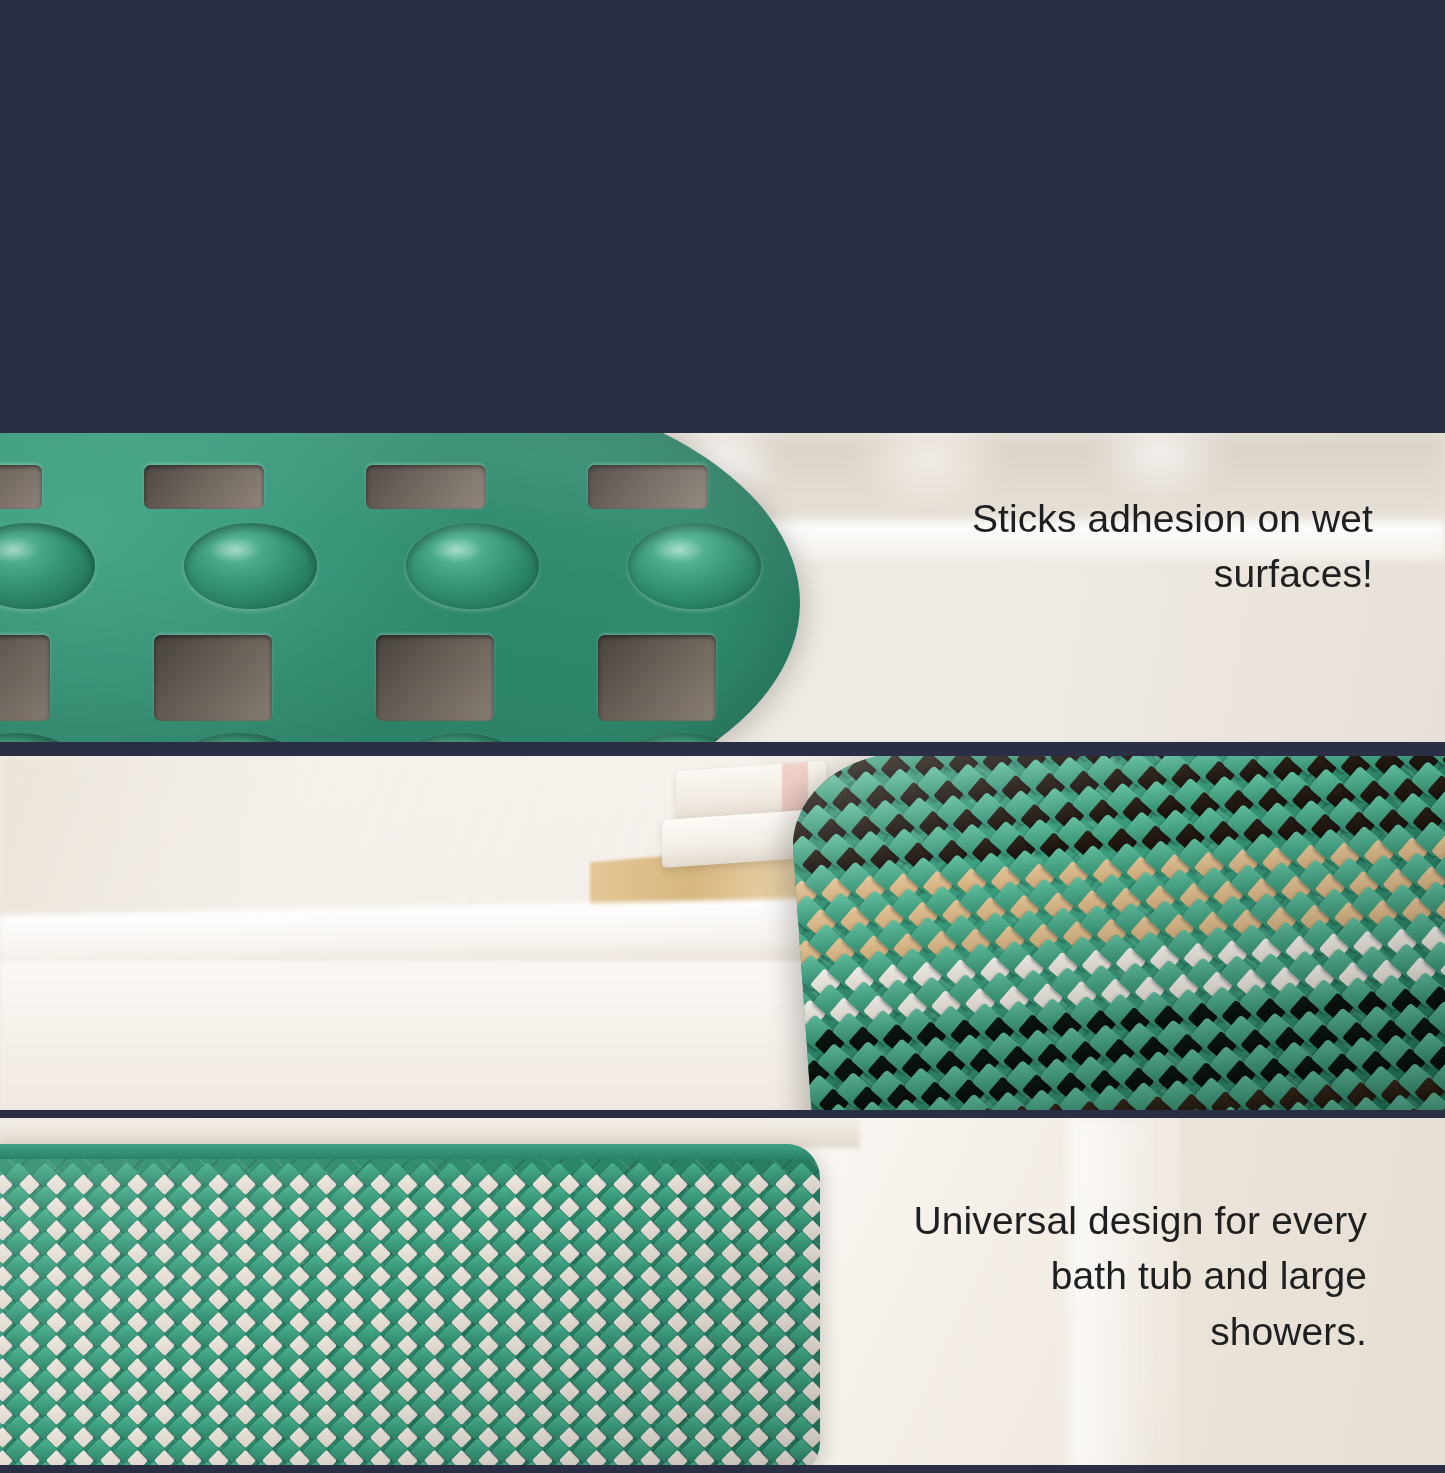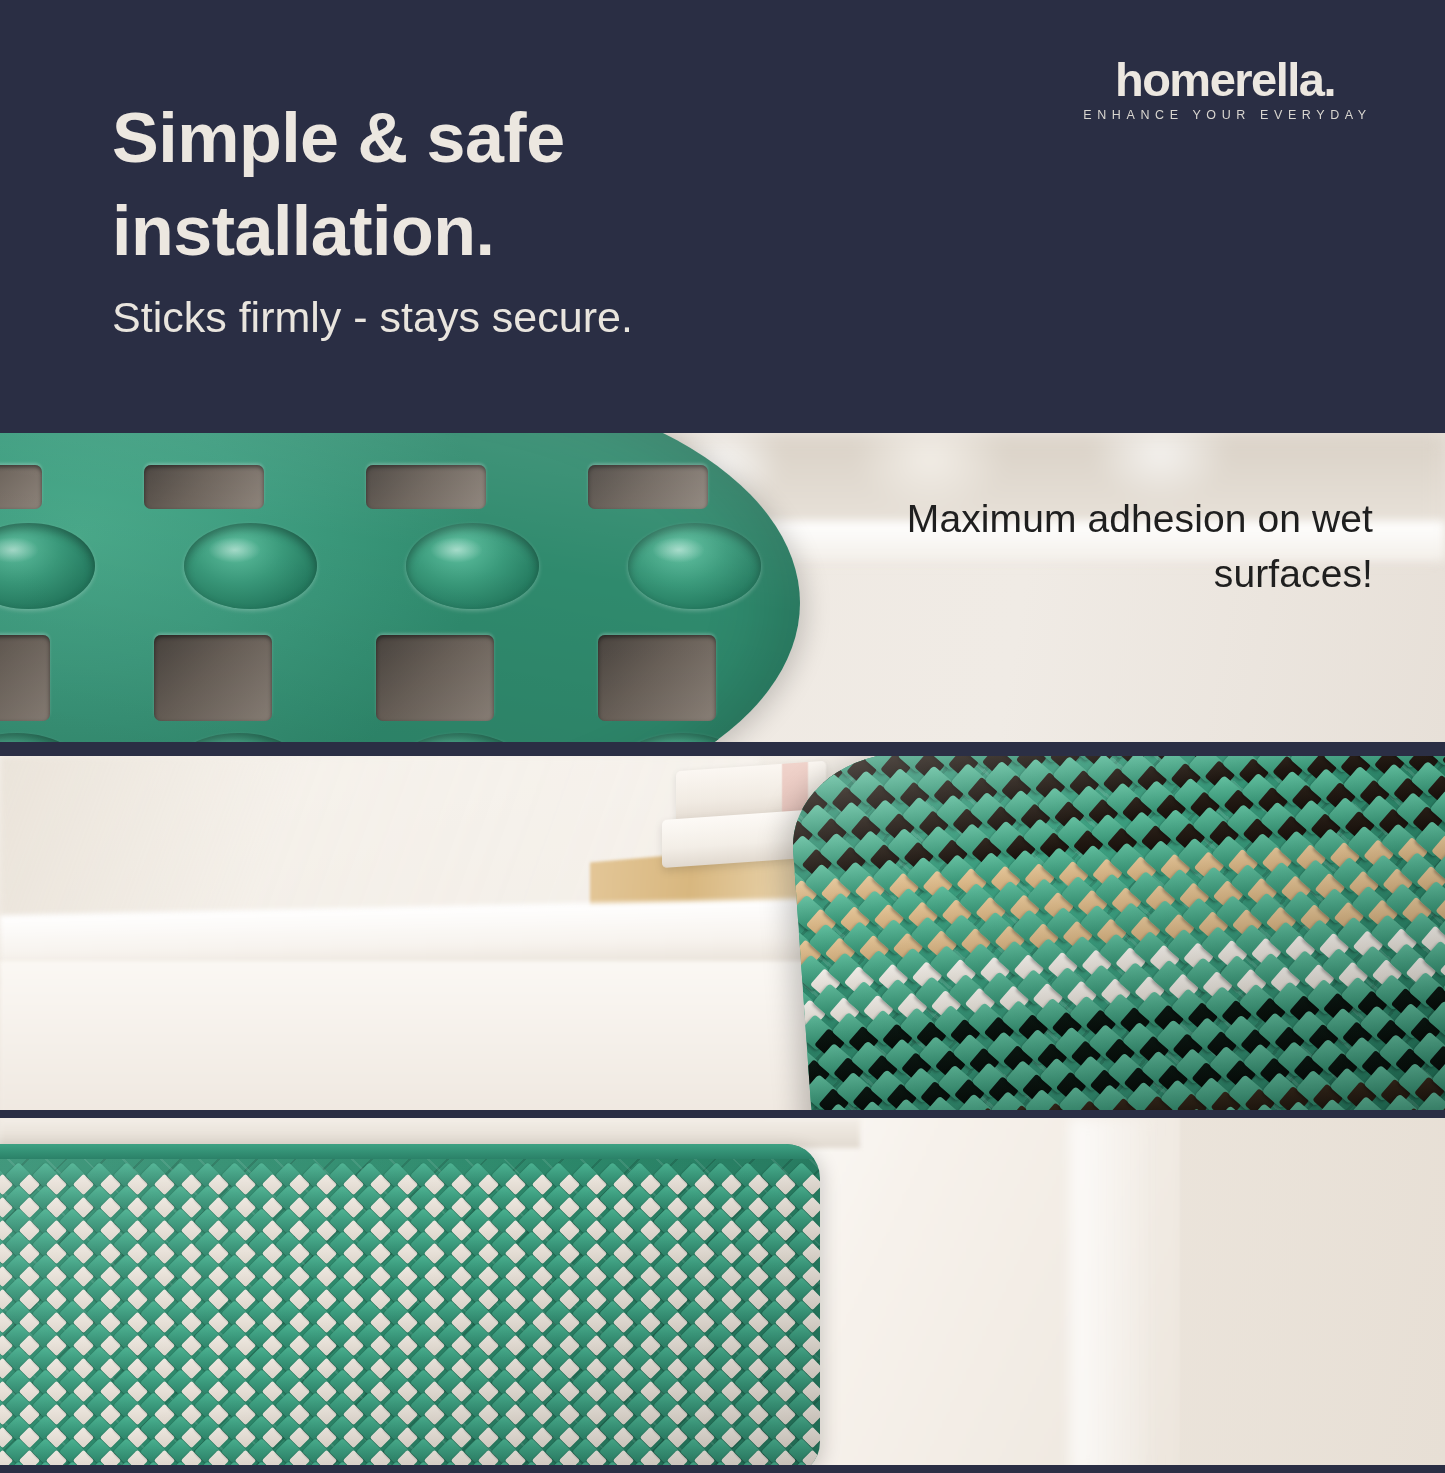--- a/index.html
+++ b/index.html
@@ -305,28 +305,20 @@
     border-radius:3px;
     background:linear-gradient(135deg,#4bb392,#2a8066);
     box-shadow:0 1px 2px rgba(0,0,0,.28);
   }
 </style>
 </head>
 <body>
 
 <div id="page">
 
-  <div class="header">
-    <div class="headline">Simple &amp; safe installation.</div>
-    <div class="subhead">Sticks firmly - stays secure.</div>
-    <div class="logo">
-      <div class="logo-word">homerella.</div>
-      <div class="logo-tag">ENHANCE YOUR EVERYDAY</div>
-    </div>
-  </div>
 
   <div class="panel" id="panel1">
     <div class="p1-bg"></div>
     <div class="p1-blurtop"></div>
     <div class="p1-tray"></div>
     <div class="p1-mat" id="p1mat">
         <div class="sq" style="left: 152px; top: 92px; width: 120px; height: 44px;"></div>
         <div class="sq" style="left: 374px; top: 92px; width: 120px; height: 44px;"></div>
         <div class="sq" style="left: 596px; top: 92px; width: 120px; height: 44px;"></div>
         <div class="sq" style="left: 818px; top: 92px; width: 120px; height: 44px;"></div>
@@ -352,21 +344,21 @@
         <div class="cup" style="left: 394px; top: 360px; width: 148.8px; height: 96px;">
           <i></i>
         </div>
         <div class="cup" style="left: 616px; top: 360px; width: 148.8px; height: 96px;">
           <i></i>
         </div>
         <div class="cup" style="left: 838px; top: 360px; width: 148.8px; height: 96px;">
           <i></i>
         </div>
       </div>
-    <div class="caption" id="cap1">Maximum adhesion on wet surfaces!</div>
+    <div class="caption" id="cap1">Sticks adhesion on wet surfaces!</div>
   </div>
   <div class="divider" id="div1"></div>
 
   <div class="panel" id="panel2">
     <div class="p2-bg"></div>
     <div class="p2-wallshade"></div>
     <div class="p2-wood"></div>
     <div class="p2-tubrim"></div>
     <div class="p2-tubbody"></div>
     <div class="soapA">
@@ -1757,16 +1749,17 @@
         <div class="p3-hole" style="left: 716.5px; top: 332px;"></div>
         <div class="p3-stud" style="left: 731px; top: 321px;"></div>
         <div class="p3-hole" style="left: 743.5px; top: 332px;"></div>
         <div class="p3-stud" style="left: 758px; top: 321px;"></div>
         <div class="p3-hole" style="left: 770.5px; top: 332px;"></div>
         <div class="p3-stud" style="left: 785px; top: 321px;"></div>
         <div class="p3-hole" style="left: 797.5px; top: 332px;"></div>
         <div class="p3-stud" style="left: 812px; top: 321px;"></div>
         <div class="p3-hole" style="left: 824.5px; top: 332px;"></div>
       </div>
+    <div class="caption" id="cap3">Universal design for every bath tub and large showers.</div>
   </div>
   <div class="divider" id="div3"></div>
 
 </div>
 
 </body></html>

